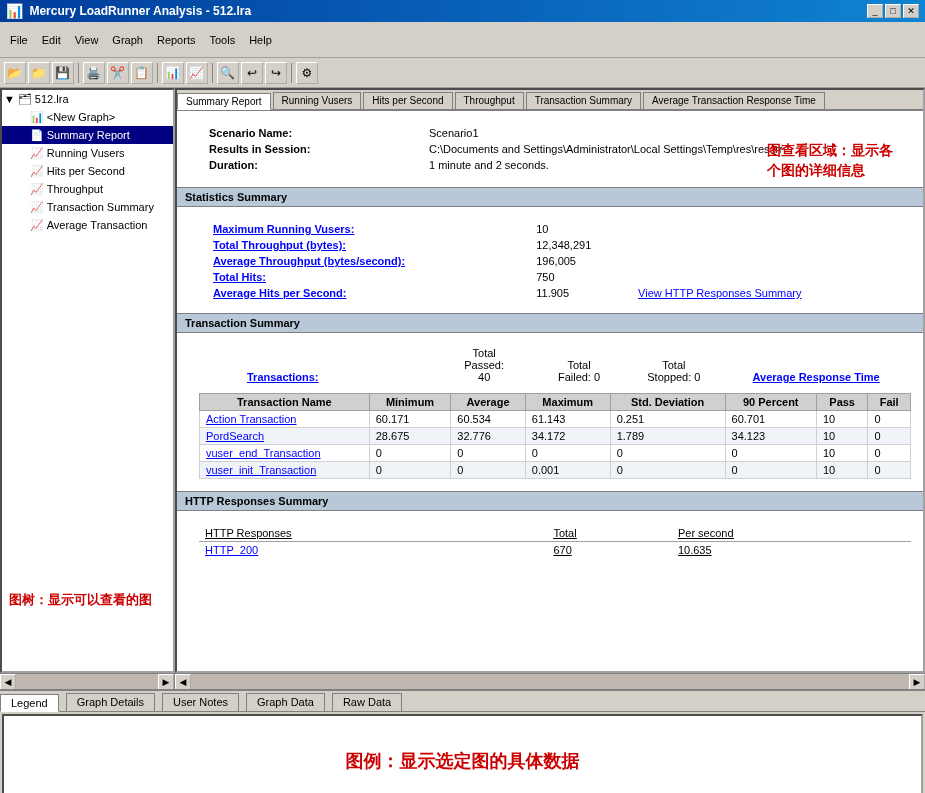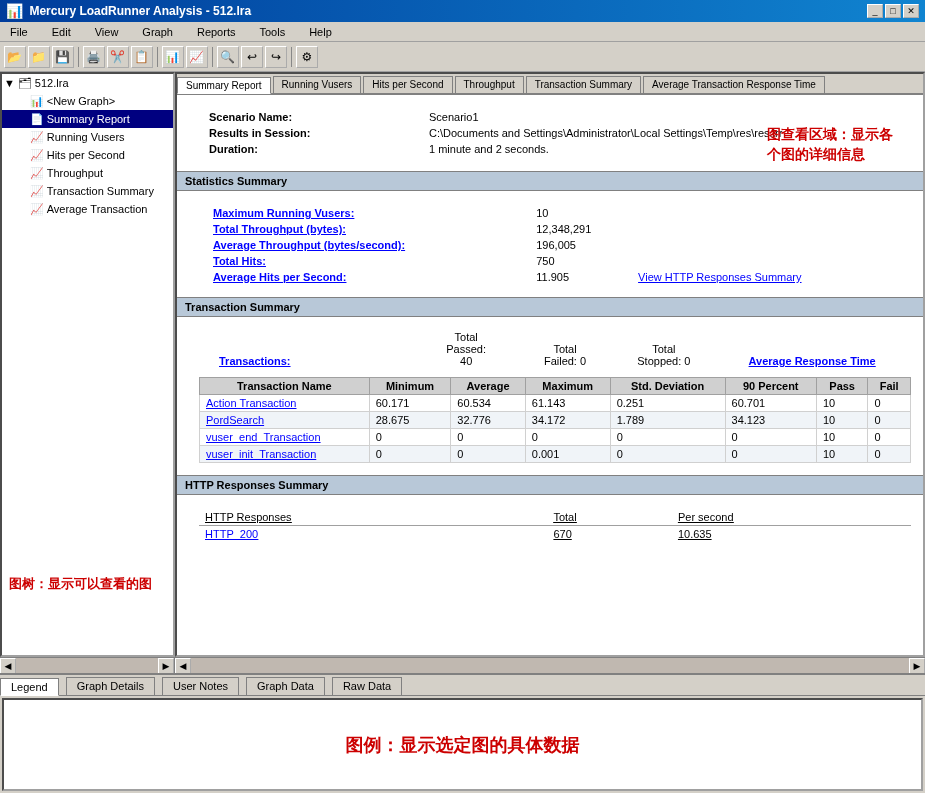--- a/index.html
+++ b/index.html
@@ -25,24 +25,24 @@
       width: 16px; height: 14px;
       font-size: 9px;
       display: flex; align-items: center; justify-content: center;
       cursor: pointer;
     }
 
     
     .menu-bar {
       background: #d4d0c8;
       display: flex;
-      gap: 12px;
+      gap: 2px;
       padding: 2px 4px;
       border-bottom: 1px solid #a0a0a0;
-      height: 20px;
+      height: 36px;
       align-items: center;
     }
     .menu-item {
       padding: 1px 6px;
       cursor: pointer;
       font-size: 11px;
     }
 
     
     .toolbar {
@@ -407,21 +407,21 @@
               <td><span class="link">View HTTP Responses Summary</span></td>
             </tr>
           </tbody>
             </table>
         </div>
 
         <div class="section-header">Transaction Summary</div>
         <div style="padding: 4px 0 4px 10px;">
 
           <div style="display:flex; align-items:flex-end; padding: 4px 0 6px 20px; gap:0;">
-            <div style="flex:2;">
+            <div style="flex:2;margin-left:28px;">
               <span class="stats-label">Transactions:</span>
             </div>
             <div style="flex:1; text-align:center;">
               <div>Total</div>
               <div>Passed:</div>
               <div>40</div>
             </div>
             <div style="flex:1; text-align:center;">
               <div>Total</div>
               <div>Failed: 0</div>

